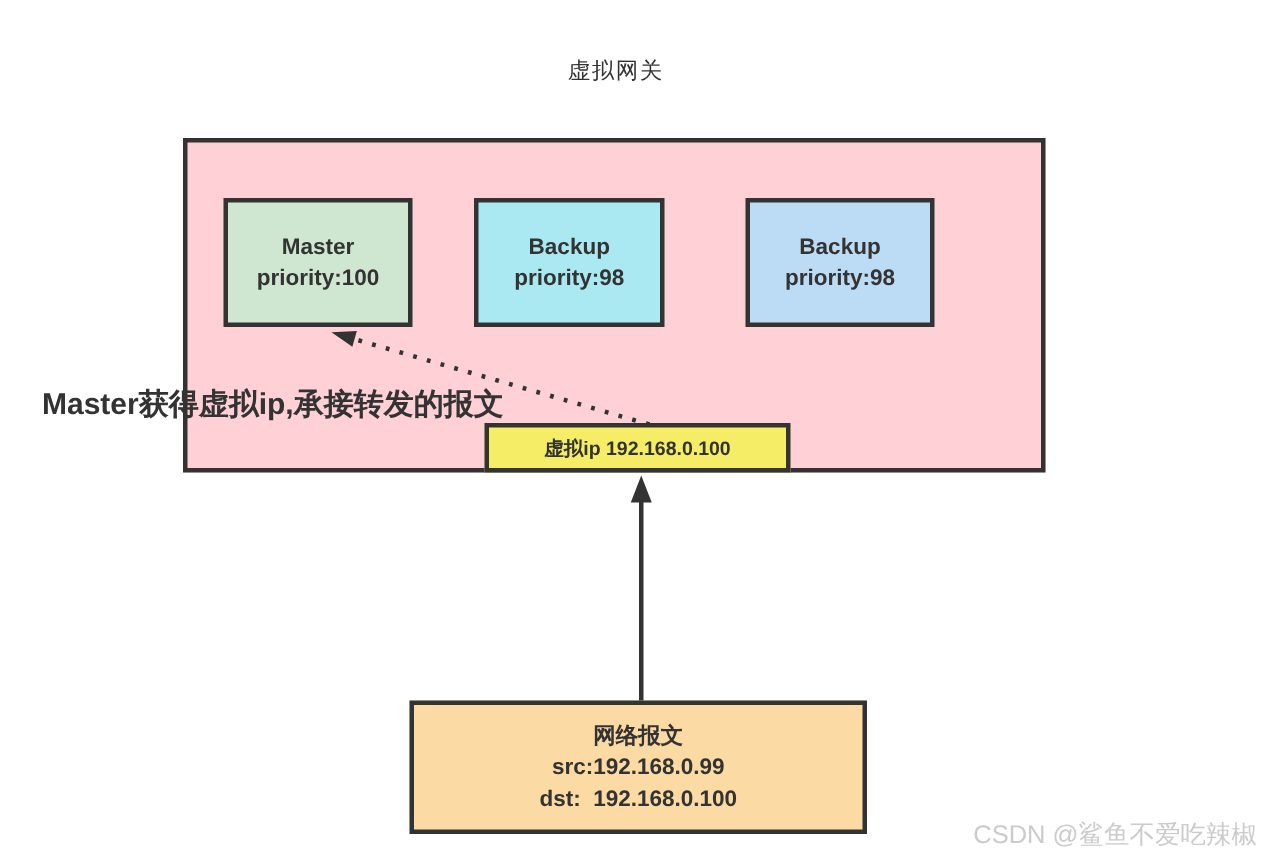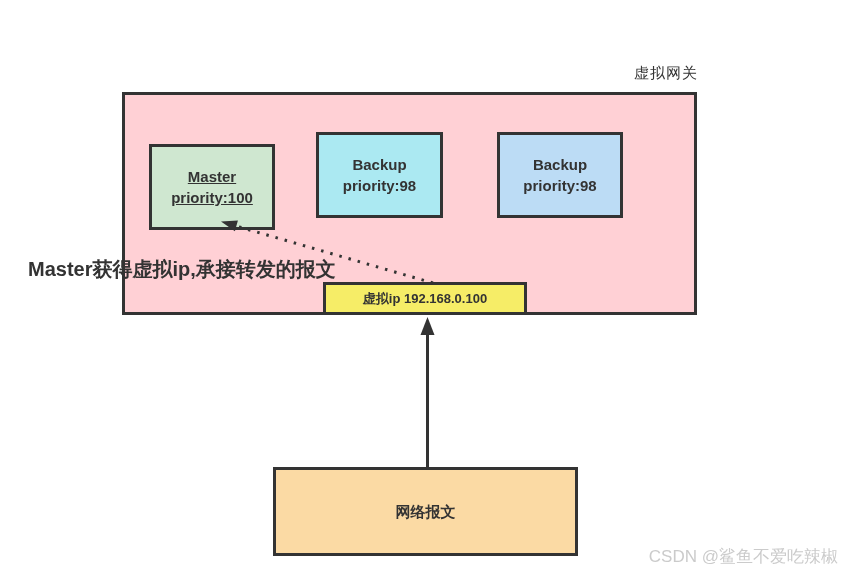--- a/index.html
+++ b/index.html
@@ -5,35 +5,35 @@
   html,body{margin:0;padding:0;background:#fff;}
   #canvas{
     position:relative;
     width:842px;height:575px;
     background:#ffffff;
     font-family:"Liberation Sans",sans-serif;
     color:#333;
     overflow:hidden;
   }
   .diagram-title{
-    position:absolute;left:123px;top:64px;width:575px;
-    text-align:right;font-size:15px;font-weight:400;color:#333;
+    position:absolute;left:123px;top:38px;width:575px;
+    text-align:center;font-size:15px;font-weight:400;color:#333;
     letter-spacing:1px;
   }
   .gateway-rect{
     position:absolute;left:122px;top:92px;width:575px;height:223px;
     border:3px solid #333;box-sizing:border-box;
   }
   .node-box{
     position:absolute;width:126px;height:86px;
     border:3px solid #333;box-sizing:border-box;
     display:flex;flex-direction:column;align-items:center;justify-content:center;
     font-weight:bold;font-size:15px;line-height:21px;color:#333;
   }
-  .node-master{left:149px;top:144px;text-decoration:underline;}
+  .node-master{left:149px;top:132px;}
   .node-backup1{left:316px;top:132px;width:127px;}
   .node-backup2{left:497px;top:132px;}
   .vip-box{
     position:absolute;left:323px;top:282px;width:204px;height:33px;
     border:3px solid #333;box-sizing:border-box;
     display:flex;align-items:center;justify-content:center;
     font-weight:bold;font-size:13px;color:#333;z-index:5;
   }
   .annotation{
     position:absolute;left:28px;top:256px;
@@ -81,20 +81,22 @@
   </div>
 
   <div class="vip-box" style="background-color: rgb(246, 237, 103);">
     <span>虚拟ip 192.168.0.100</span>
   </div>
 
   <div class="annotation">Master获得虚拟ip,承接转发的报文</div>
 
   <div class="packet-box" style="background-color: rgb(251, 218, 164);">
     <span>网络报文</span>
+    <span>src:192.168.0.99</span>
+    <span>dst:  192.168.0.100</span>
   </div>
 
   <svg class="arrow-layer" width="842" height="575" viewBox="0 0 842 575" xmlns="http://www.w3.org/2000/svg">
 
     <g>
       <line x1="433" y1="283" x2="236" y2="226" stroke="#333" stroke-width="3" stroke-dasharray="2.5 7"></line>
       <polygon points="221,221.5 237.9,220.6 234.9,231.2" fill="#333"></polygon>
     </g>
 
     <g>

